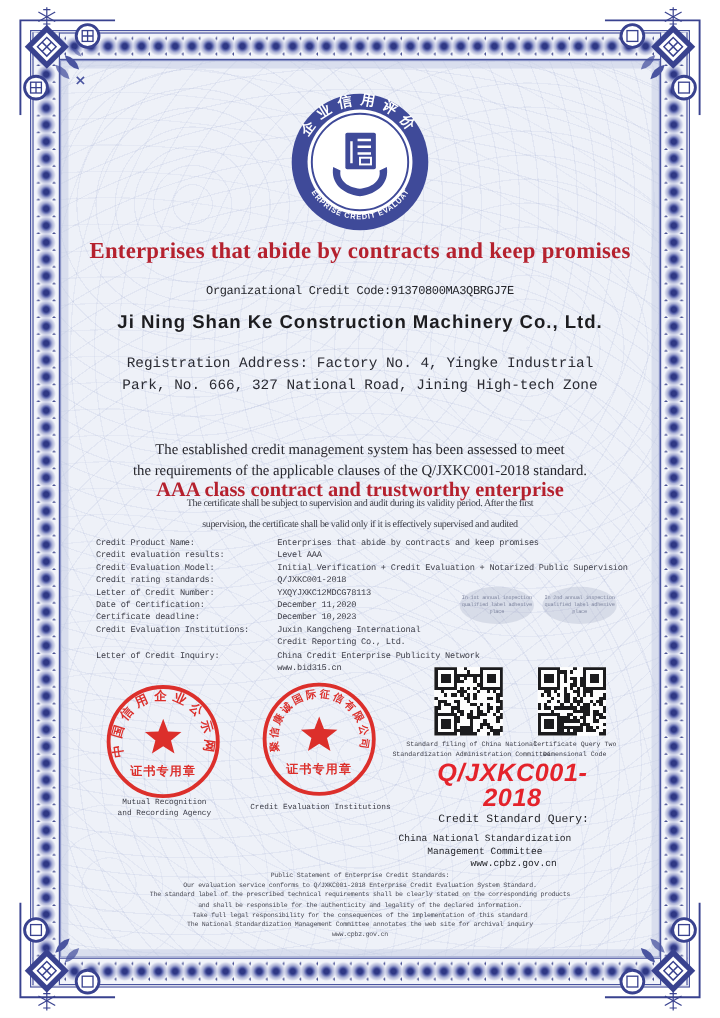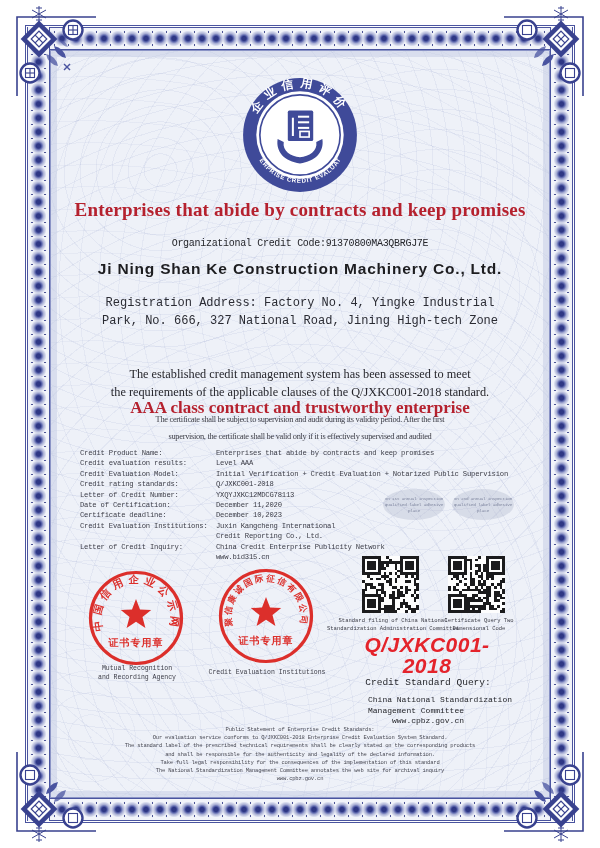--- a/index.html
+++ b/index.html
@@ -50,21 +50,21 @@
   .title{top:199px;font:bold 19px "Liberation Serif",serif;color:#b5212e;letter-spacing:.2px;}
   .org-line{top:238px;font-size:10px;color:#25262b;letter-spacing:-.3px;}
   .company{top:260px;font-size:15.5px;font-weight:bold;color:#1d1d20;letter-spacing:.8px;}
   .addr{top:294px;text-align:center;font-size:12px;line-height:18px;color:#2a2b33;}
   .assess{top:336px;text-align:center;font-size:12.3px;line-height:18px;color:#26262c;margin-top:29px;}
   .aaa{top:398px;font:bold 17px "Liberation Serif",serif;color:#b5212e;}
   .sup{top:412px;text-align:center;font-size:8.4px;line-height:16.5px;letter-spacing:-.3px;color:#3a3b44;font-family:Liberation Serif, serif;}
 
   .details{left:80px;top:448px;width:446px;font-size:7.2px;letter-spacing:-.2px;
     line-height:10.4px;color:#3c3d47;}
-  .drow{display:flex;}
+  .drow{display:flex;gap:15px;}
   .dlabel{width:136px;flex:none;}
   .dvalue{white-space:pre-line;flex:1;}
 
   .oval{position:absolute;width:62px;height:31px;border-radius:50%;
     background:rgba(158,166,192,.28);display:flex;flex-direction:column;
     align-items:center;justify-content:center;text-align:center;
     font-size:4.4px;line-height:6px;color:#7f869f;letter-spacing:-.2px;}
   .oval1{left:383px;top:489px;} .oval2{left:452px;top:489px;}
 
   .stamp{position:absolute;width:100px;height:100px;}
@@ -77,21 +77,21 @@
   .qr svg{width:100%;height:100%;display:block;shape-rendering:crispEdges;}
   .qr1{left:362px;top:556px;} .qr2{left:448px;top:556px;}
   .qr-cap{position:absolute;text-align:center;font-size:5.5px;line-height:7.5px;
     color:#3c3d47;white-space:pre-line;transform:translateX(-50%);}
   .qcap1{left:393px;top:617px;} .qcap2{left:479px;top:617px;}
 
   .stdnum{left:427px;transform:translateX(-50%);font:italic bold 21px "Liberation Sans",sans-serif;
     color:#e4232b;letter-spacing:.5px;white-space:nowrap;}
   .stdnum1{top:633px;} .stdnum2{top:654px;}
   .qlabel{left:428px;top:677px;transform:translateX(-50%);font-size:9.5px;color:#25262b;white-space:nowrap;}
-  .qorg{left:440px;top:694px;transform:translateX(-50%);
+  .qorg{left:404px;top:694px;transform:translateX(-50%);text-align:center;
     font-size:8px;line-height:11px;color:#25262b;white-space:nowrap;}
   .qurl{left:428px;top:716px;transform:translateX(-50%);font-size:8px;color:#25262b;white-space:nowrap;}
 
   .statement{top:726px;left:50%;transform:translateX(-50%);width:500px;text-align:center;
     font-size:5.5px;letter-spacing:-.2px;line-height:8.2px;color:#4a4b55;}
 </style>
 </head>
 <body>
 
 <div class="page">

